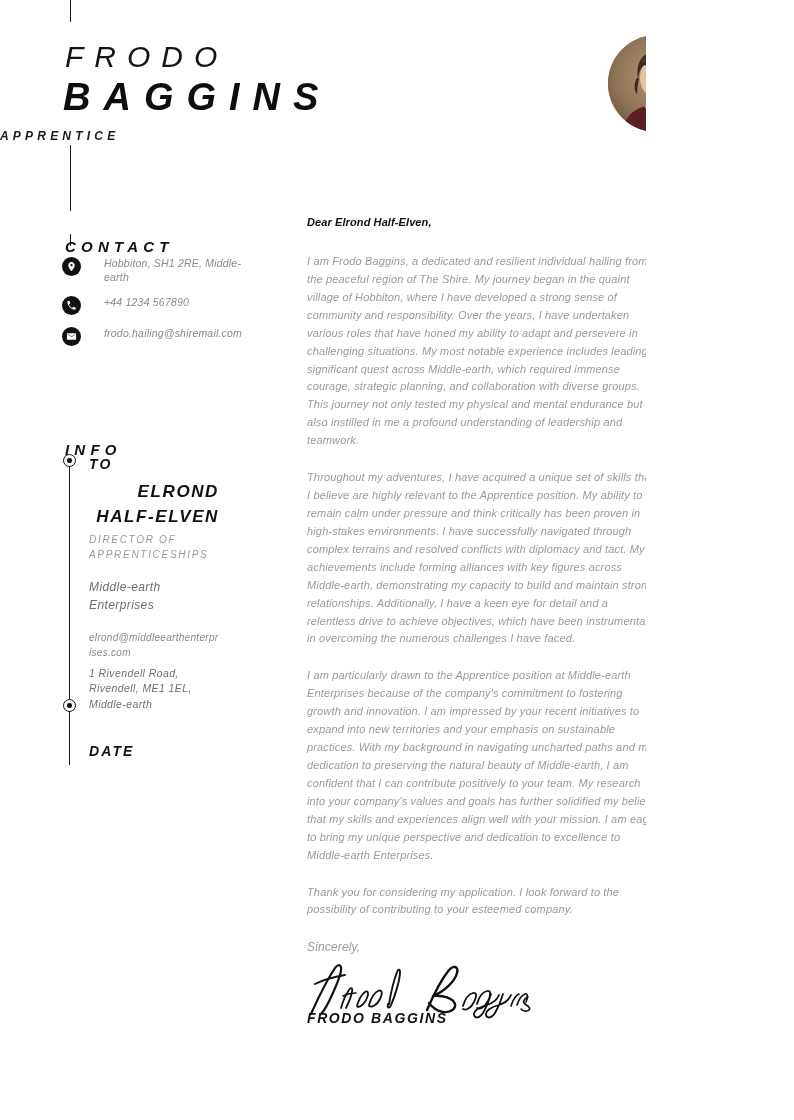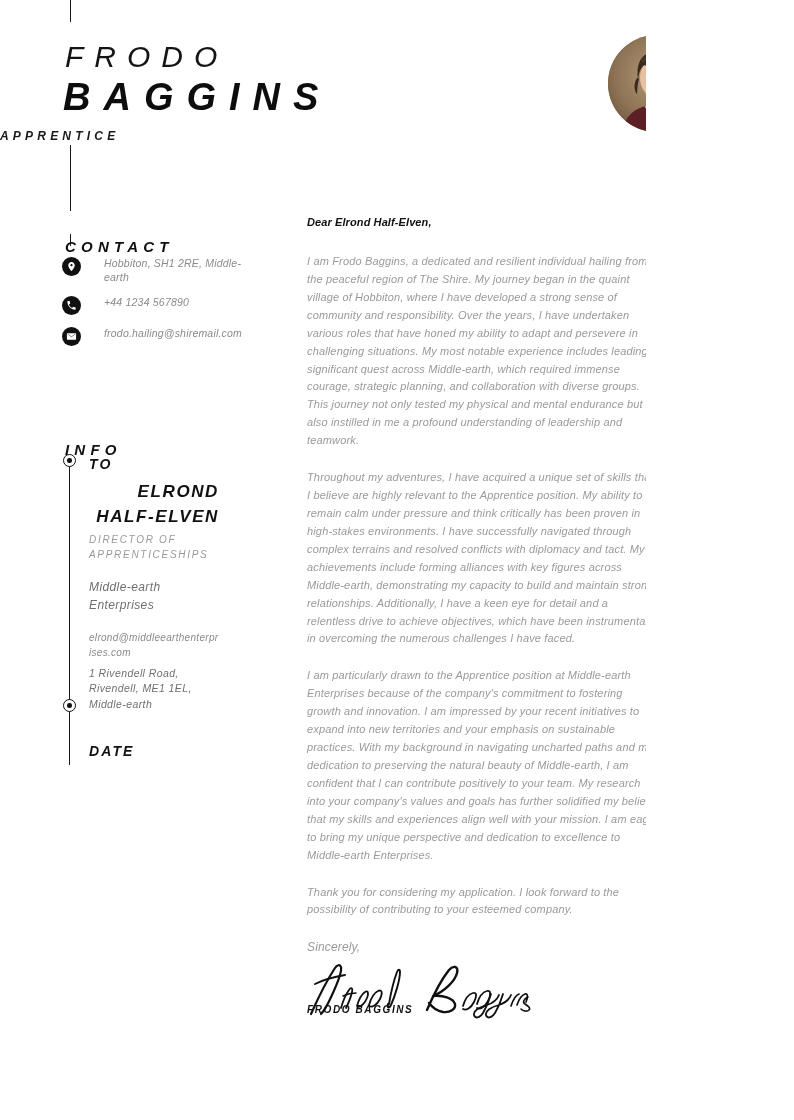--- a/index.html
+++ b/index.html
@@ -148,22 +148,22 @@
     text-align:left;
   }
   .closing {
     font-size:12px; color:#9a9a9a;
     letter-spacing:0.15px; margin-top:21px;
   }
 
   .sign-area { position:relative; margin-top:4px; height:62px; }
   .signature { position:absolute; left:-2px; top:0px; }
   .sign-name {
-    position:absolute; left:0px; top:46px;
-    font-size:10px; font-weight:700; color:#111111; letter-spacing:1.6px;
+    position:absolute; left:0px; top:52px;
+    font-size:14px; font-weight:700; color:#111111; letter-spacing:1.6px;
   }
 </style>
 </head>
 <body>
 
 <div class="page">
 
   <div class="rule rule-top"></div>
   <div class="rule rule-mid"></div>
   <div class="rule rule-contact"></div>

